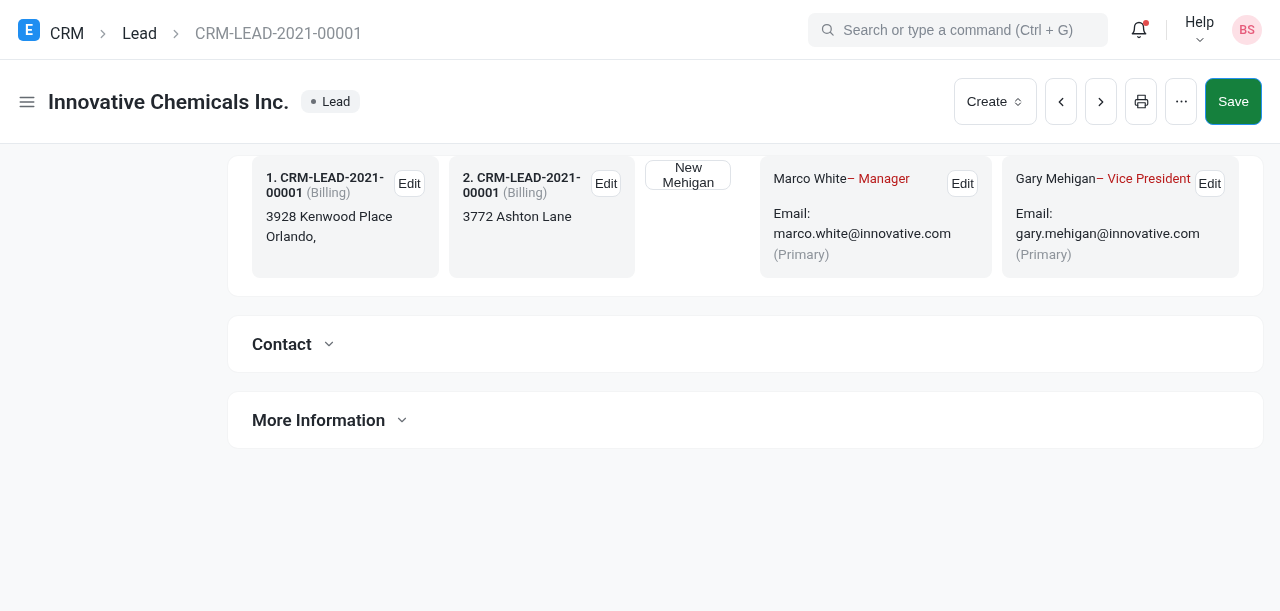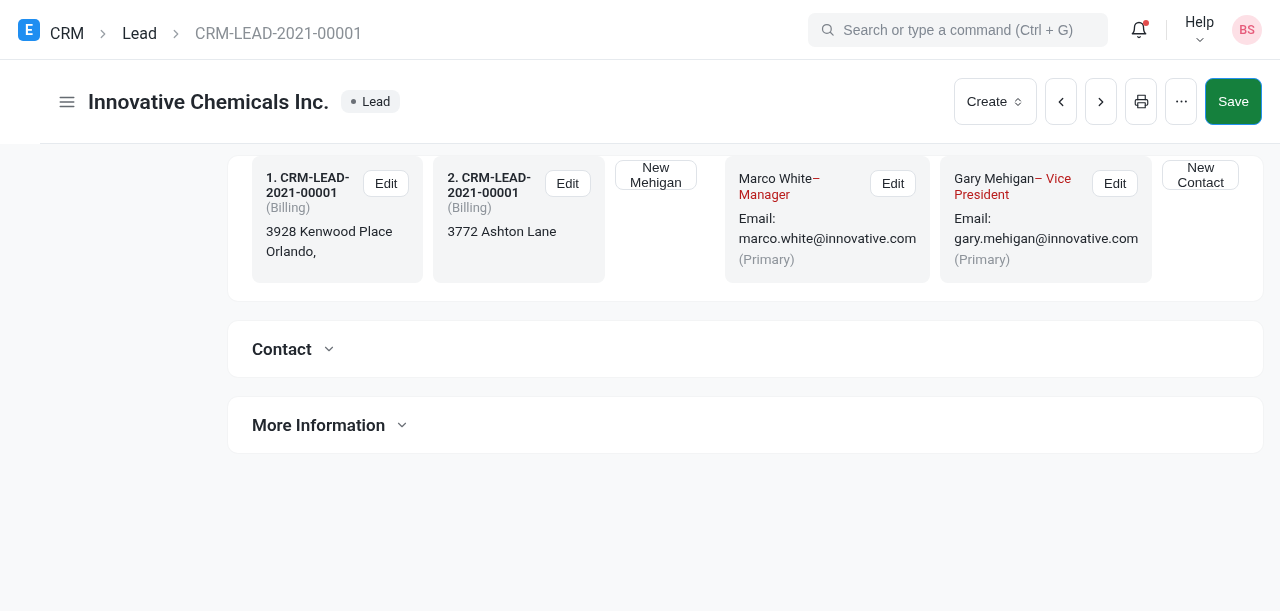--- a/index.html
+++ b/index.html
@@ -124,21 +124,20 @@
       background: #e24c4c;
       border-radius: 50%;
     }
     
     .subheader {
       display: flex;
       align-items: center;
       padding: 18px;
       border-bottom: 1px solid #e6eaee;
       background: #fff;
-      margin-left: 40px;
     }
     .hamburger {
       margin-right: 12px;
       display: flex;
       align-items: center;
       color: #656b71;
     }
     .page-title {
       font-size: 21px;
       font-weight: 650;
@@ -267,21 +266,21 @@
       font-weight: 400;
     }
     .btn-sm {
       display: inline-flex;
       align-items: center;
       justify-content: center;
       border: 1px solid #dfe3e8;
       background: #fff;
       border-radius: 8px;
       height: 27px;
-      padding: 0 11px;
+      padding: 0 3px;
       font-size: 13px;
       color: #22272e;
       cursor: pointer;
     }
     .new-btn {
       display: inline-flex;
       align-items: center;
       border: 1px solid #dfe3e8;
       background: #fff;
       border-radius: 8px;
@@ -450,21 +449,20 @@
             <div>
               <span class="contact-name">Gary Mehigan</span><span class="role">– Vice President</span>
             </div>
             <button class="btn-sm">Edit</button>
           </div>
           <div class="card-body">
             <span>Email: </span><span>gary.mehigan@innovative.com</span>
             <span class="muted">(Primary)</span>
           </div>
         </div>
-        <button class="new-btn">New Contact</button>
       </div>
     </div>
   </div>
 
   <div class="panel collapsed">
     <div class="panel-header">
       <h2>Contact</h2>
       <svg width="14" height="14" viewBox="0 0 24 24" fill="none" stroke="#6b7077" stroke-width="2" stroke-linecap="round" stroke-linejoin="round">
           <polyline points="6 9 12 15 18 9"></polyline>
         </svg>

